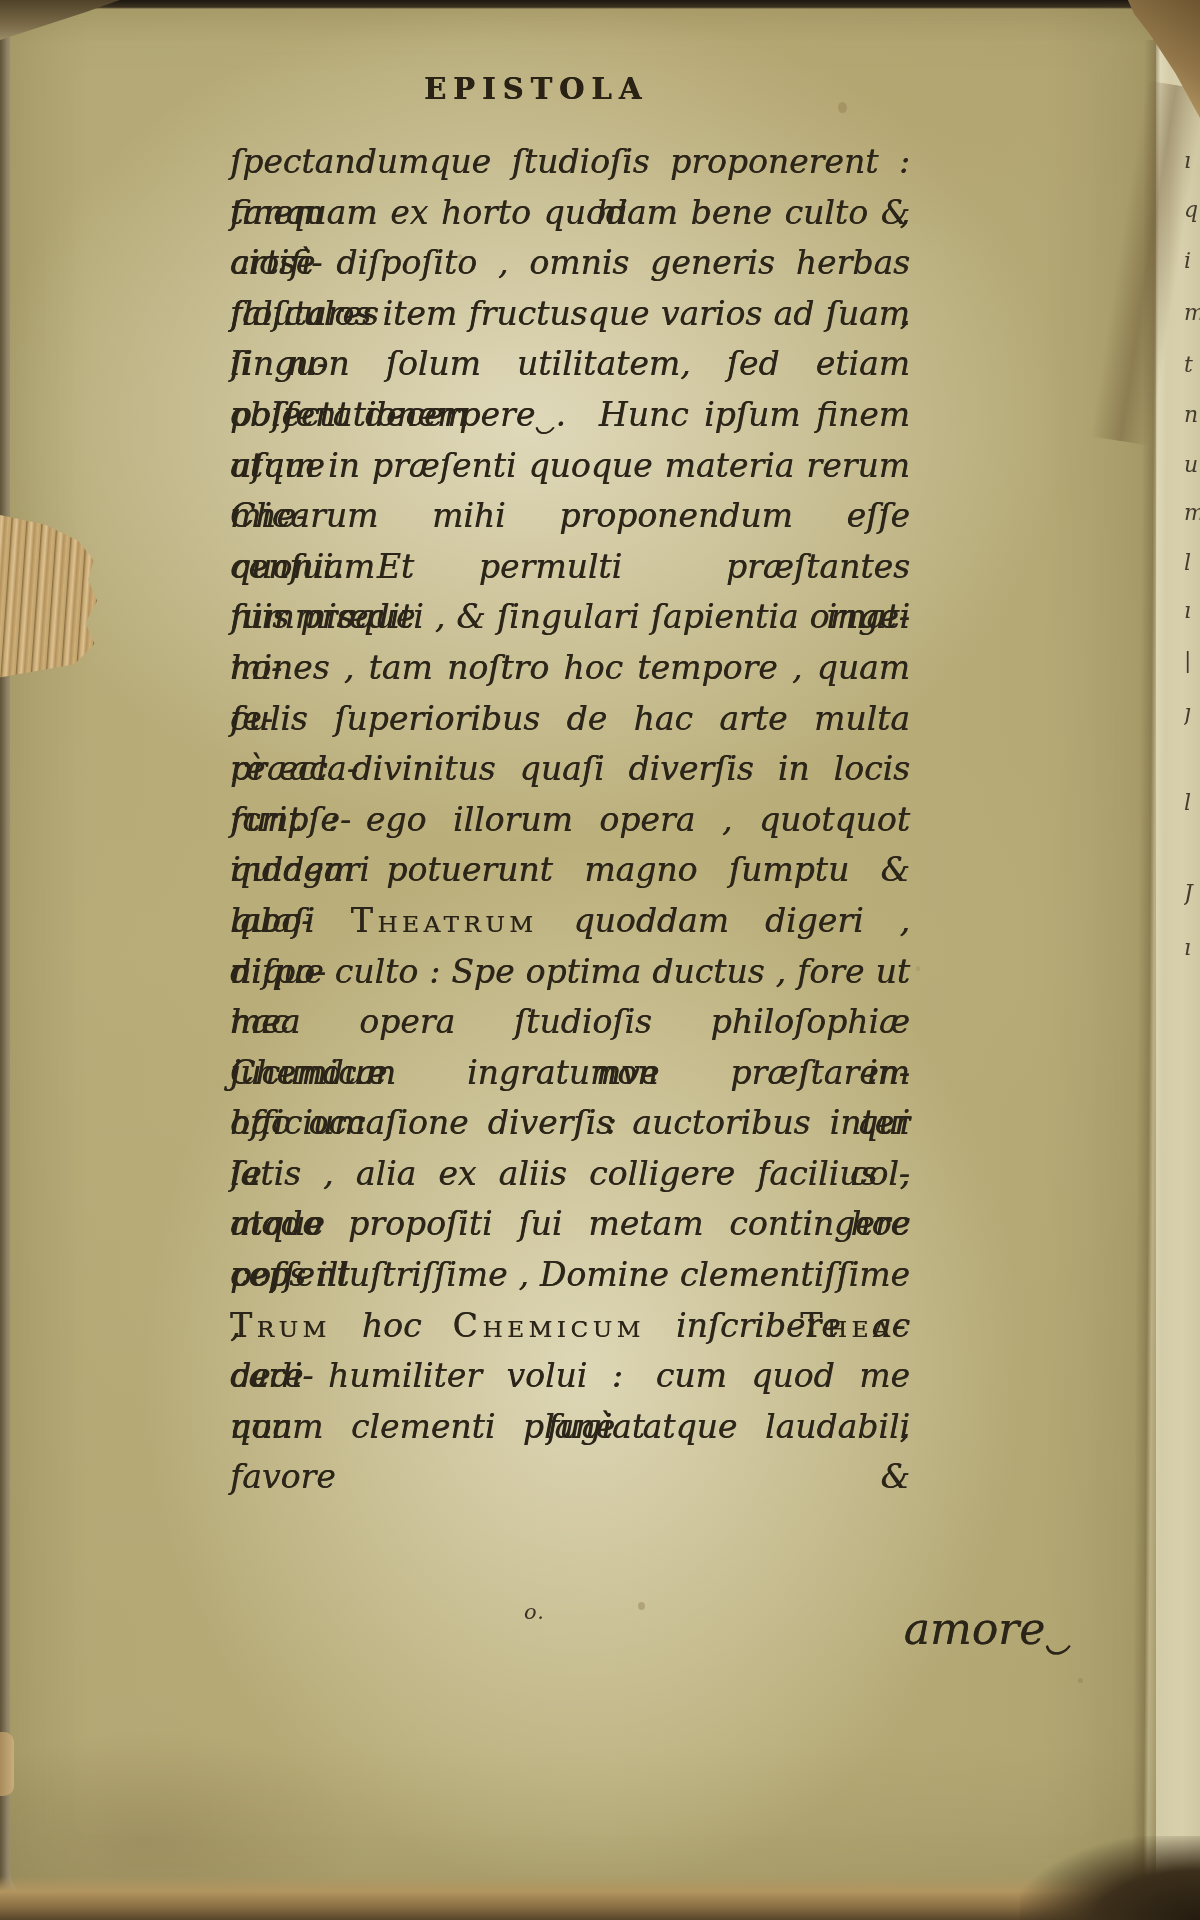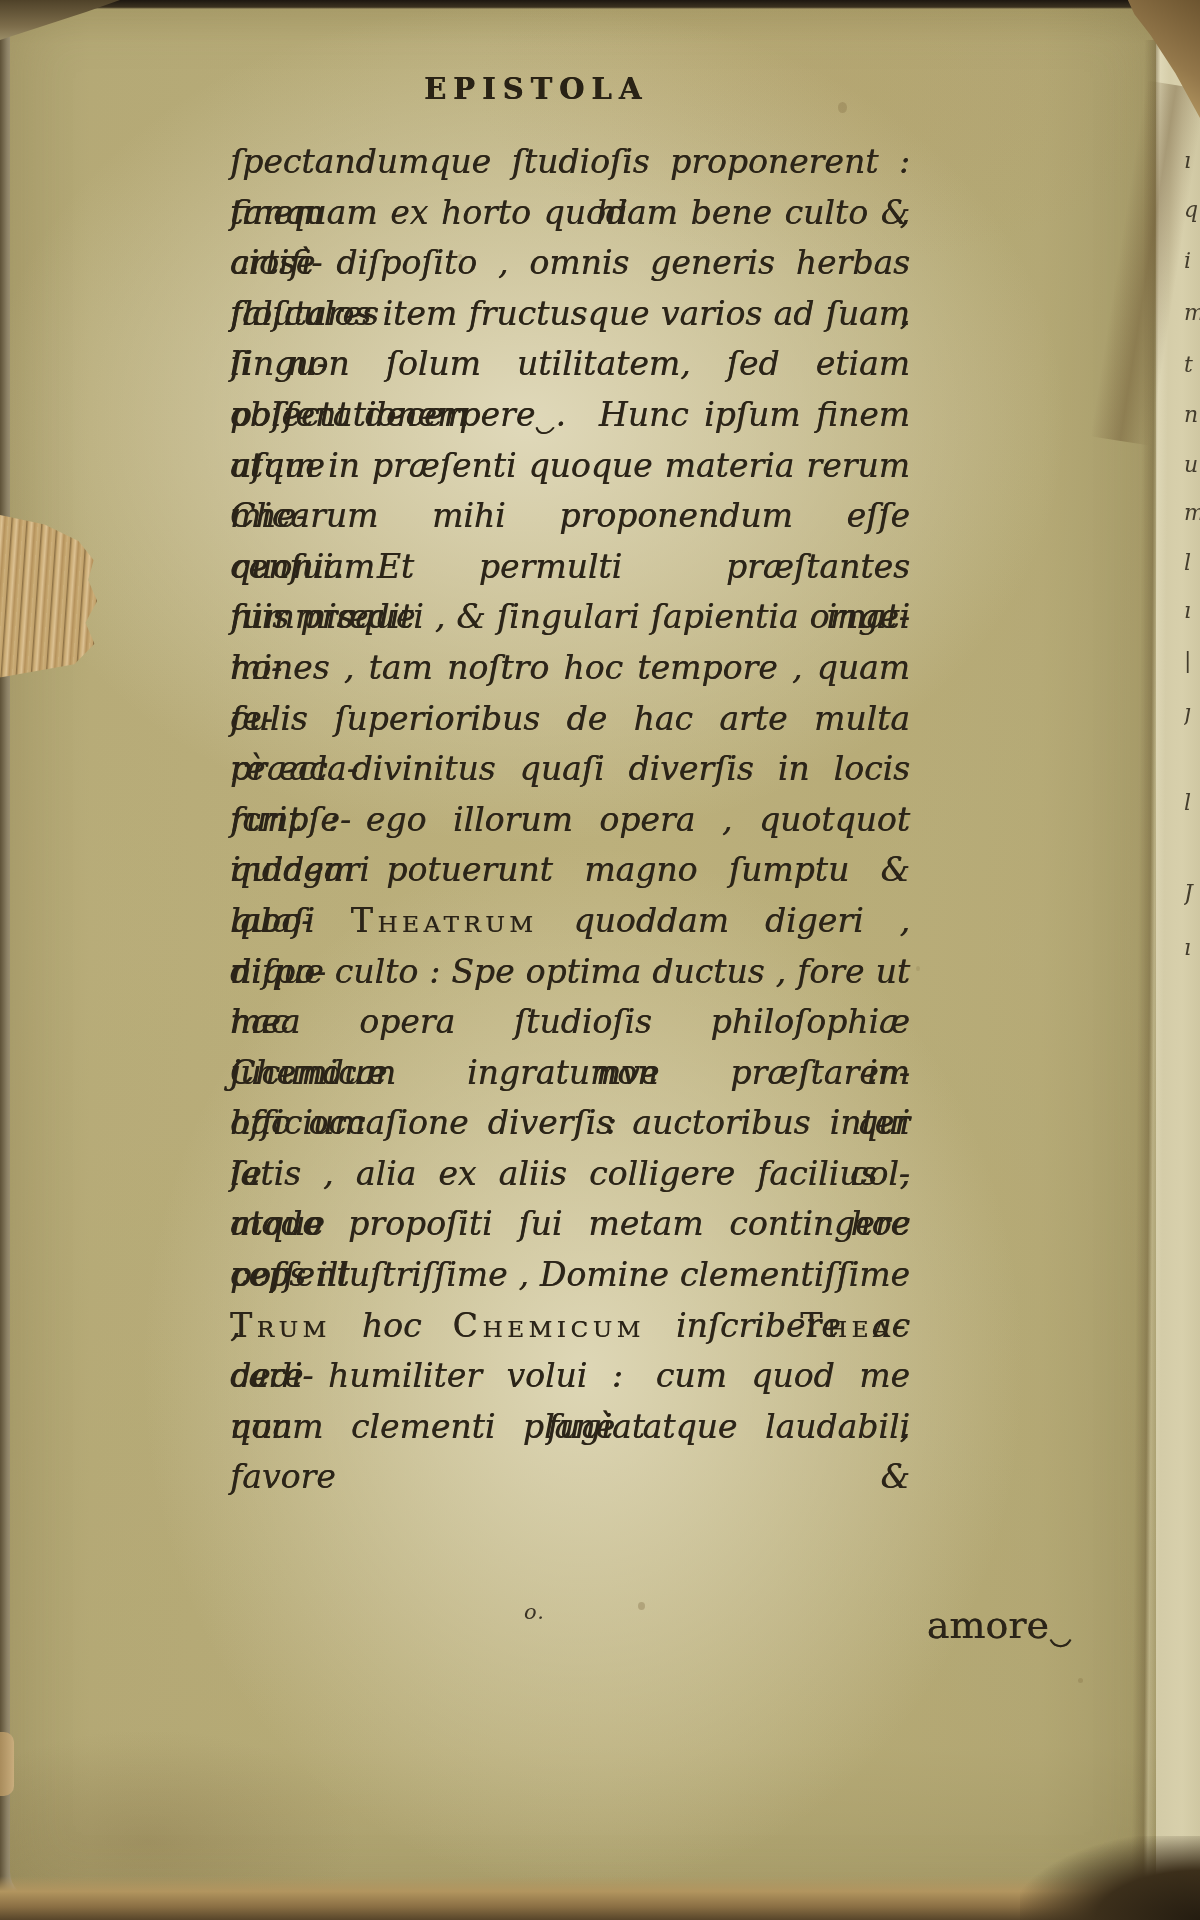--- a/index.html
+++ b/index.html
@@ -99,21 +99,21 @@
     height:50.6px;line-height:50.6px;white-space:nowrap;
     text-align:justify;text-align-last:justify;
   }
   .line span{white-space:pre-wrap;}
   .sc{
     font-style:normal;font-variant-caps:small-caps;
     letter-spacing:0.14em;font-weight:400;
   }
   .catchword{
     position:absolute;right:128px;top:1597px;
-    font-size:38px;color:#2b2418;
+    font-style:italic;font-size:44px;color:#2b2418;
     text-shadow:0.4px 0 0 rgba(43,36,24,0.85);
   }
   .sig-mark{
     position:absolute;left:524px;top:1600px;
     font-size:21px;color:rgba(43,36,24,0.9);font-style:italic;letter-spacing:1px;
   }
   
   .fragments{position:absolute;left:0;top:0;width:1200px;height:1920px;pointer-events:none;}
   .frag{
     position:absolute;left:1184px;width:16px;overflow:hidden;

